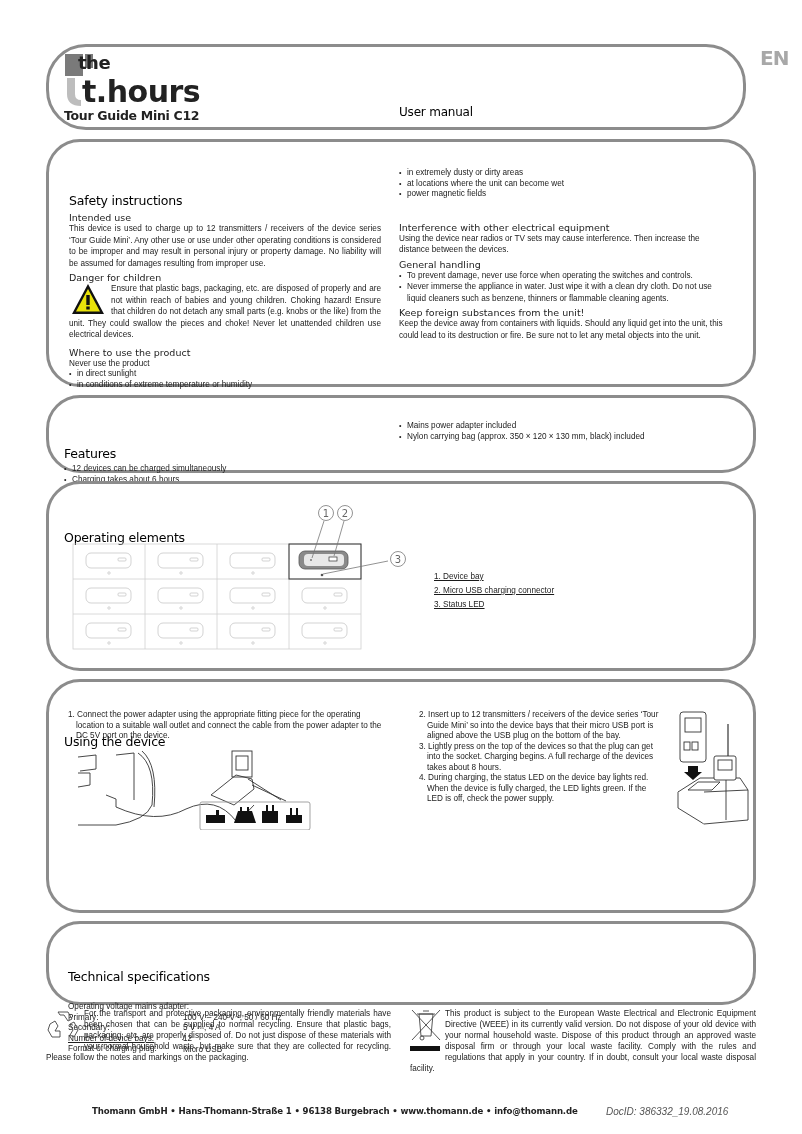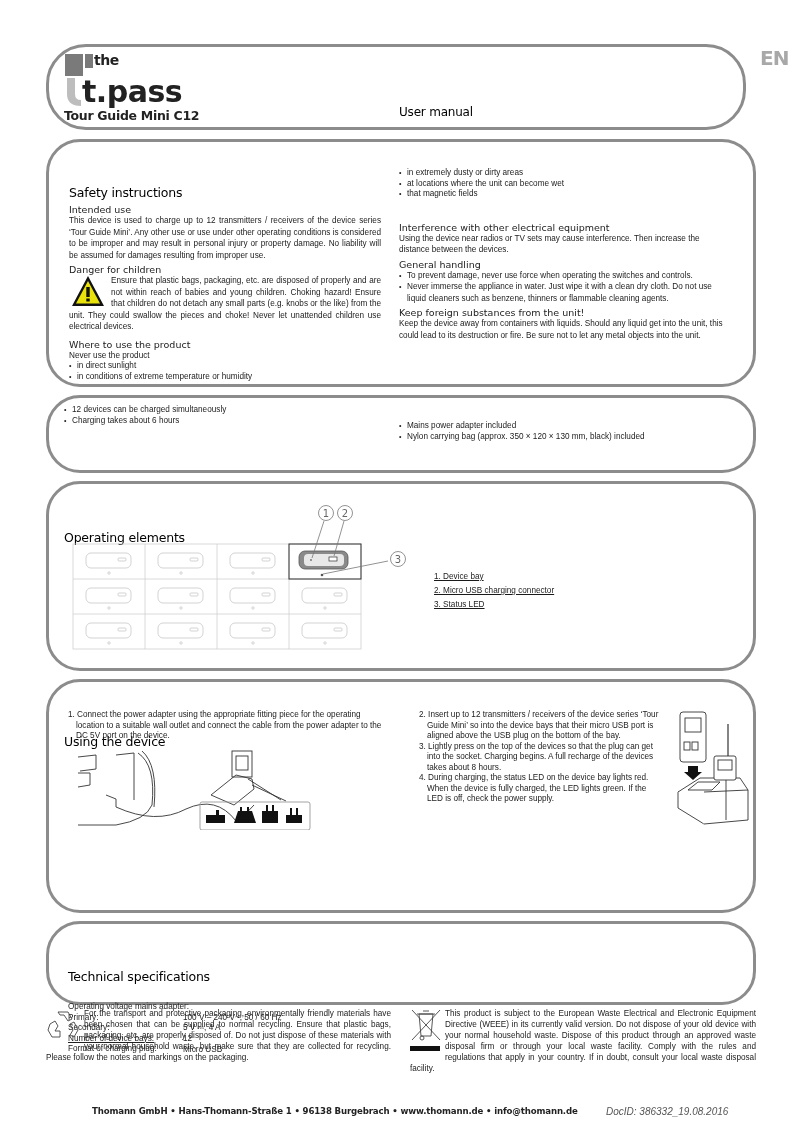--- a/index.html
+++ b/index.html
@@ -15,49 +15,49 @@
   .h3 { font-family: "DejaVu Sans", sans-serif; font-size: 9.5px; color: #222; margin-top: 3px; }
   .p { font-size: 8.2px; line-height: 11.5px; color: #222; }
   .ul { list-style: none; font-size: 8.2px; line-height: 10.5px; color: #222; }
   .ul li { padding-left: 8px; position: relative; }
   .ul li::before { content: "•"; position: absolute; left: 0; font-size: 7px; }
   .abs { position: absolute; }
 
   
   #logo-box { left: 46px; top: 44px; width: 700px; height: 86px; border-radius: 40px 40px 40px 40px; }
   #logo { position: absolute; left: 64px; top: 48px; width: 170px; height: 80px; }
-  .logo-the { position: absolute; left: 30px; top: 4px; font-family: "DejaVu Sans", sans-serif; font-weight: bold; font-size: 14px; color: #222; letter-spacing: -0.5px; }
+  .logo-the { position: absolute; left: 14px; top: 4px; font-family: "DejaVu Sans", sans-serif; font-weight: bold; font-size: 18px; color: #222; letter-spacing: -0.5px; }
   .logo-bone { position: absolute; left: 18px; top: 26px; font-family: "DejaVu Sans", sans-serif; font-weight: bold; font-size: 30px; color: #222; letter-spacing: -0.5px; }
   .logo-t-big { position: absolute; left: 1px; top: 6px; width: 28px; height: 52px; }
   .logo-sub { position: absolute; left: 0; top: 60px; font-family: "DejaVu Sans", sans-serif; font-weight: bold; font-size: 12.5px; color: #222; letter-spacing: -0.3px; }
   #lang { position: absolute; left: 760px; top: 46px; font-family: "DejaVu Sans", sans-serif; font-weight: bold; font-size: 20px; color: #a8a8a8; letter-spacing: -1px; }
 
   .col { position: absolute; }
 </style>
 </head>
 <body>
 
 <div class="box" id="logo-box"></div>
 <div id="logo">
   <svg class="logo-t-big" viewBox="0 0 28 52">
     <rect x="0" y="0" width="18" height="22" fill="#7a7a7a"></rect>
     <rect x="20" y="0" width="8" height="14" fill="#7a7a7a"></rect>
     <path d="M2 24 L10 24 L10 40 Q10 46 16 46 L16 52 Q2 52 2 40 Z" fill="#bdbdbd"></path>
   </svg>
   <div class="logo-the">the</div>
-  <div class="logo-bone">t.pass</div>
+  <div class="logo-bone">t.hours</div>
   <div class="logo-sub">Tour Guide Mini C12</div>
 </div>
 <div class="abs" style="left:399px; top:61px; width:345px;">
   <div class="h2" style="font-size:12px;">User manual</div>
 </div>
 <div id="lang">EN</div>
 
 <div class="box" style="left:46px; top:139px; width:710px; height:248px;"></div>
-<div class="col" style="left:69px; top:141px; width:312px;">
+<div class="col" style="left:69px; top:149px; width:312px;">
   <div class="h2">Safety instructions</div>
   <div class="h3" style="margin-top:4px;">Intended use</div>
   <div class="p" style="text-align:justify;">This device is used to charge up to 12 transmitters / receivers of the device series ‘Tour Guide Mini’. Any other use or use under other operating conditions is considered to be improper and may result in personal injury or property damage. No liability will be assumed for damages resulting from improper use.</div>
   <div class="h3">Danger for children</div>
   <div class="p" style="text-align:justify;">
     <svg style="float:left; width:34px; height:32px; margin:0 6px 0 2px;" viewBox="0 0 34 32">
       <polygon points="17,1 33,31 1,31" fill="#111"></polygon>
       <polygon points="17,6 29,28.5 5,28.5" fill="#e8e10a"></polygon>
       <rect x="15.3" y="12" width="3.4" height="10" fill="#111"></rect>
       <rect x="15.3" y="23.5" width="3.4" height="3" fill="#111"></rect>
@@ -68,35 +68,36 @@
   <div class="p">Never use the product</div>
   <ul class="ul">
     <li>in direct sunlight</li>
     <li>in conditions of extreme temperature or humidity</li>
   </ul>
 </div>
 <div class="col" style="left:399px; top:168px; width:330px;">
   <ul class="ul">
     <li>in extremely dusty or dirty areas</li>
     <li>at locations where the unit can become wet</li>
-    <li>that magnetic fields</li>
+    <li>power magnetic fields</li>
   </ul>
   <div class="h3" style="margin-top:22px;">Interference with other electrical equipment</div>
   <div class="p">Using the device near radios or TV sets may cause interference. Then increase the distance between the devices.</div>
   <div class="h3">General handling</div>
   <ul class="ul" style="line-height:11.5px;">
     <li>To prevent damage, never use force when operating the switches and controls.</li>
     <li>Never immerse the appliance in water. Just wipe it with a clean dry cloth. Do not use liquid cleaners such as benzene, thinners or flammable cleaning agents.</li>
   </ul>
   <div class="h3">Keep foreign substances from the unit!</div>
   <div class="p">Keep the device away from containers with liquids. Should any liquid get into the unit, this could lead to its destruction or fire. Be sure not to let any metal objects into the unit.</div>
 </div>
 
 <div class="box" style="left:46px; top:395px; width:710px; height:78px;"></div>
 <div class="col" style="left:64px; top:402px; width:320px;">
+  <div class="h2">Features</div>
   <ul class="ul" style="margin-top:3px;">
     <li>12 devices can be charged simultaneously</li>
     <li>Charging takes about 6 hours</li>
   </ul>
 </div>
 <div class="col" style="left:399px; top:421px; width:340px;">
   <ul class="ul">
     <li>Mains power adapter included</li>
     <li>Nylon carrying bag (approx. 350 × 120 × 130 mm, black) included</li>
   </ul>

